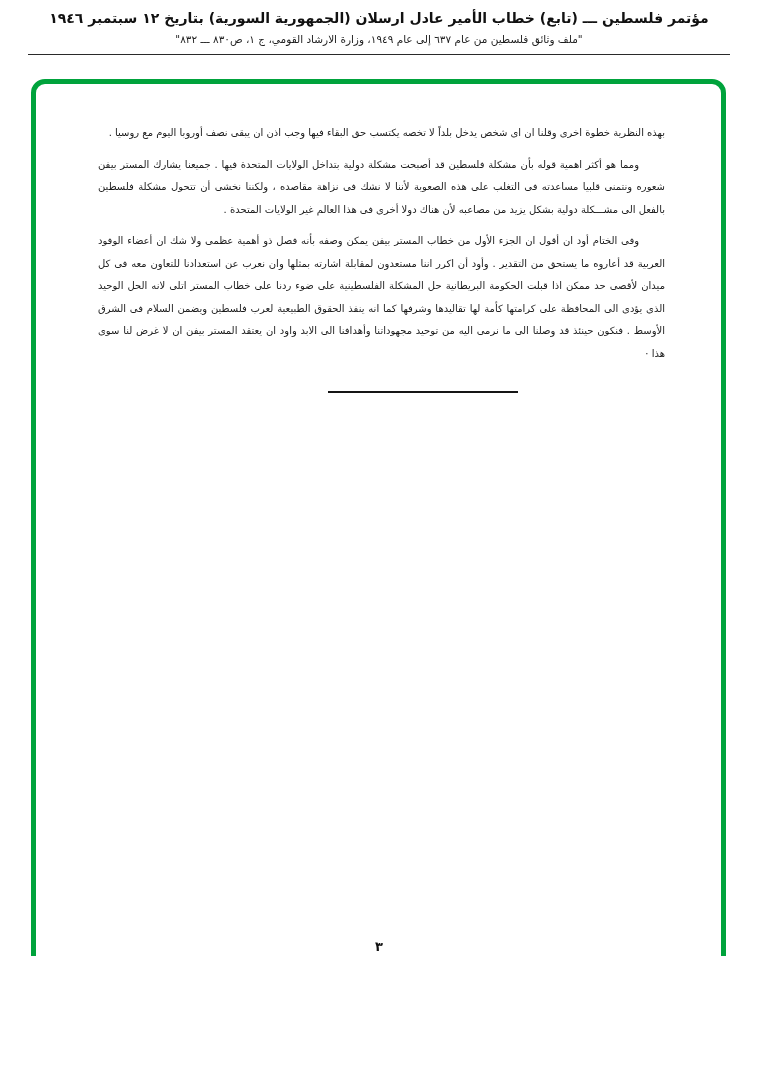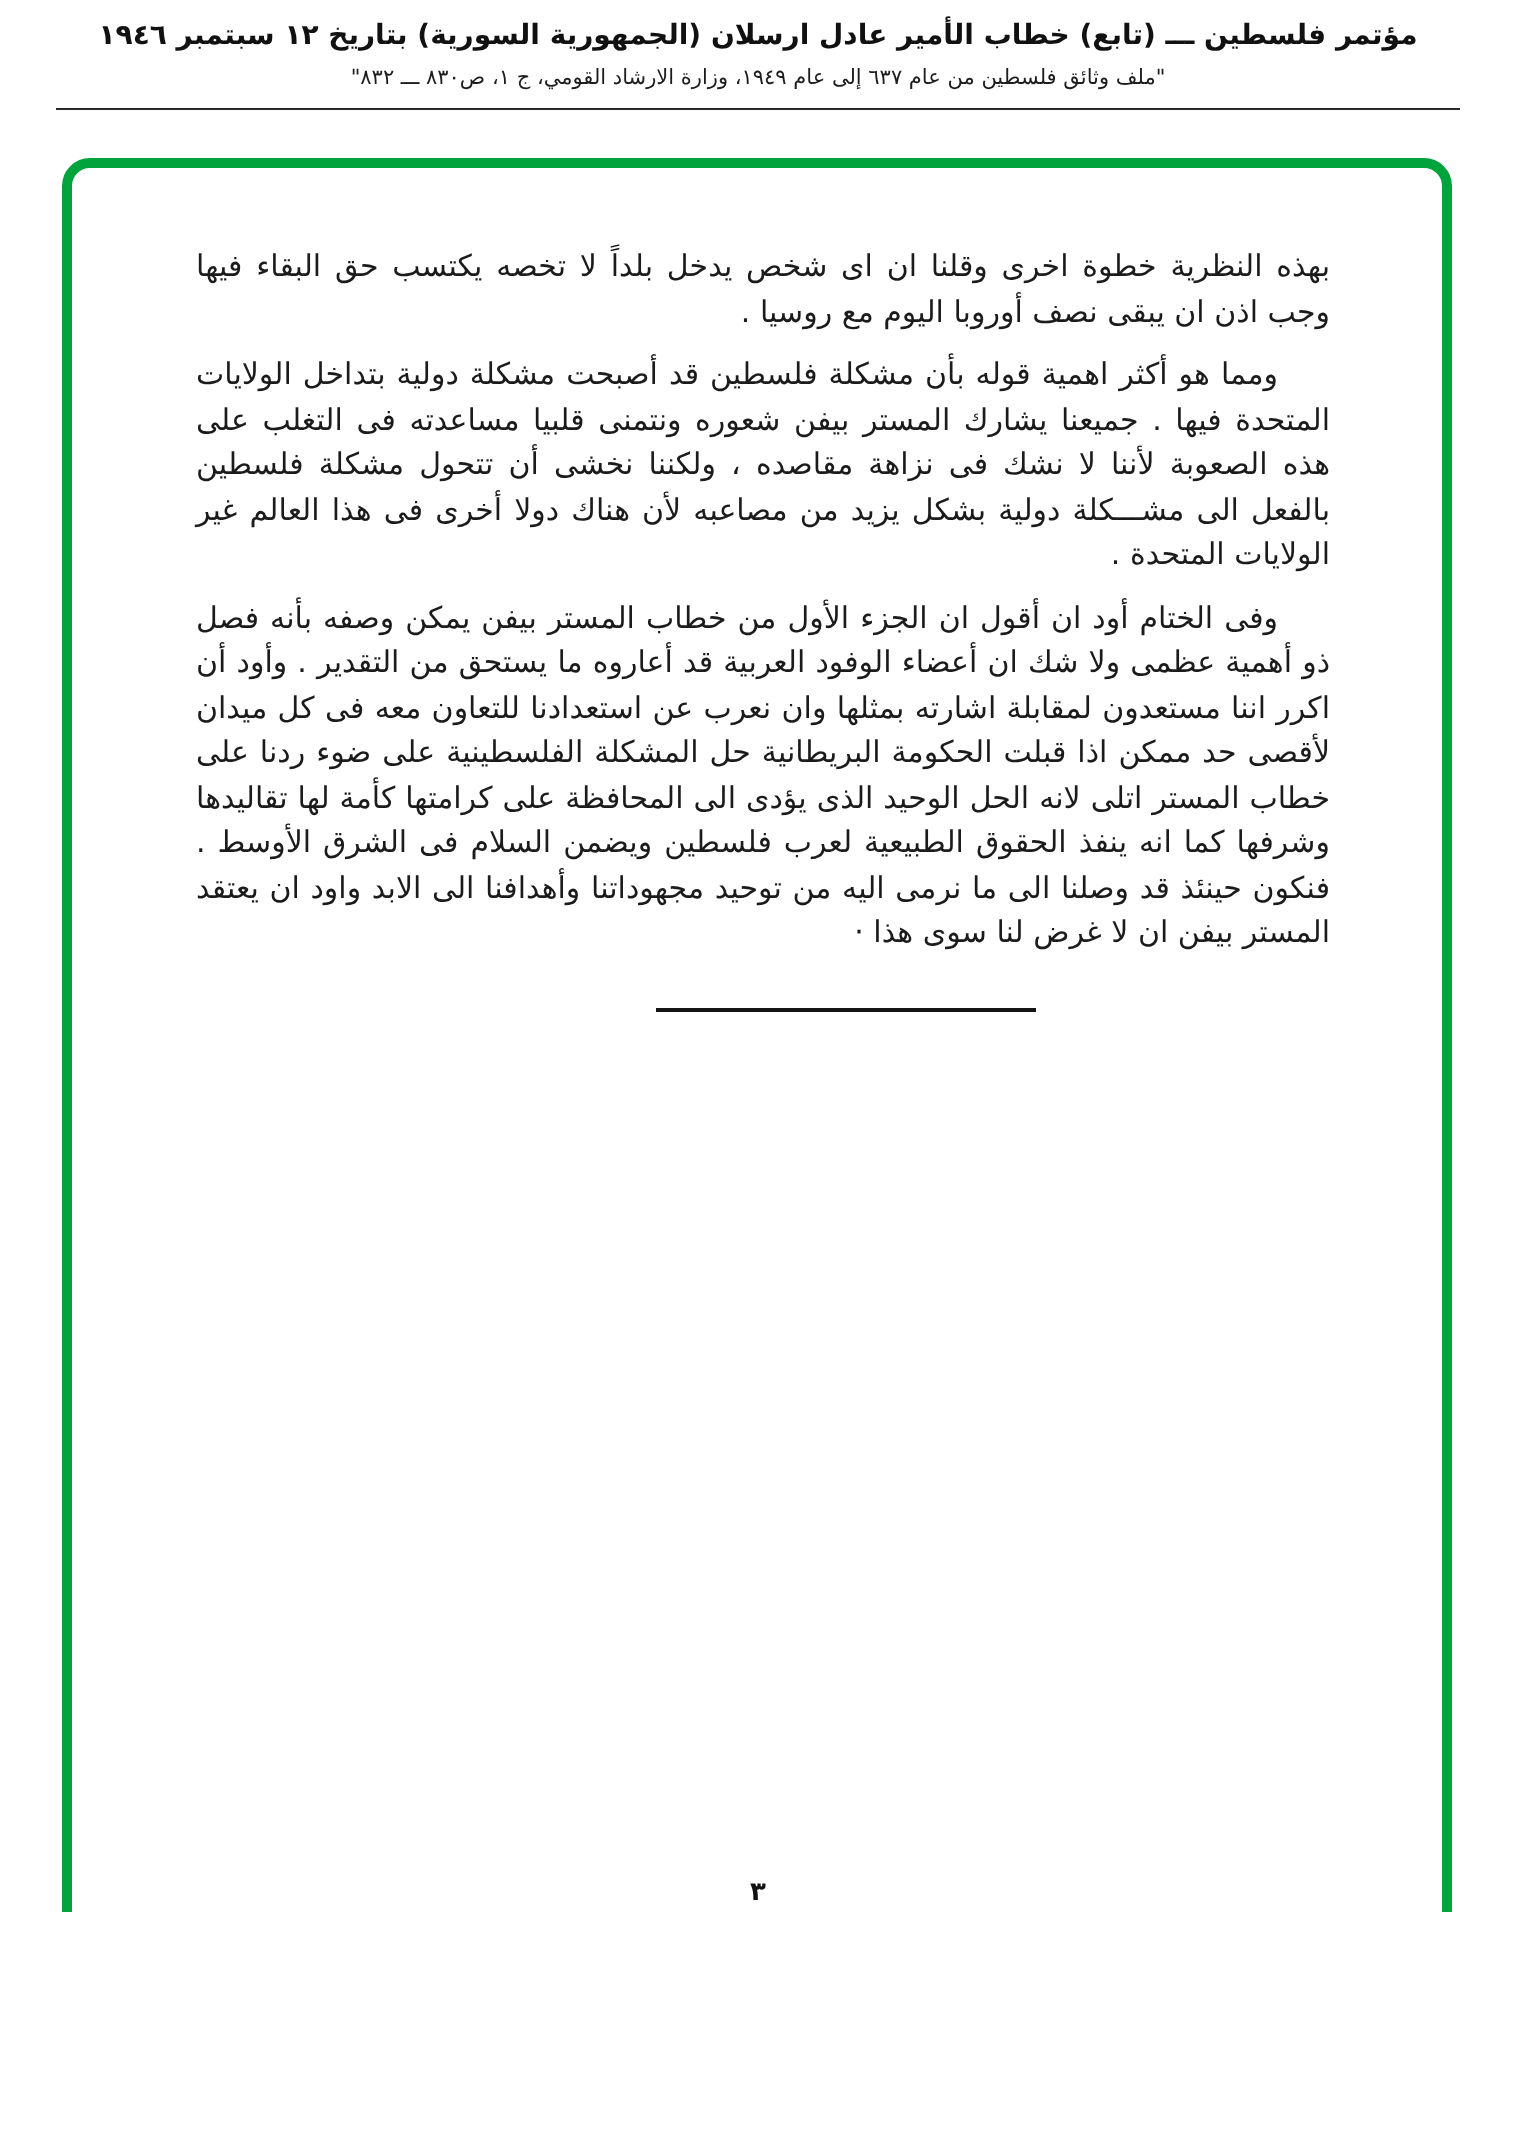--- a/index.html
+++ b/index.html
@@ -47,21 +47,21 @@
     left: 31px;
     width: 695px;
     height: 969px;
     border: 5px solid #00a33c;
     border-radius: 14px;
     box-sizing: border-box;
     background: #ffffff;
   }
   .body-text {
     padding: 38px 56px 0 62px;
-    font-size: 15px;
+    font-size: 10px;
     line-height: 22.5px;
     text-align: justify;
     text-justify: inter-word;
     color: #1b1b1b;
   }
   .body-text p {
     margin: 0 0 9px 0;
   }
   .body-text p + p {
     text-indent: 26px;

